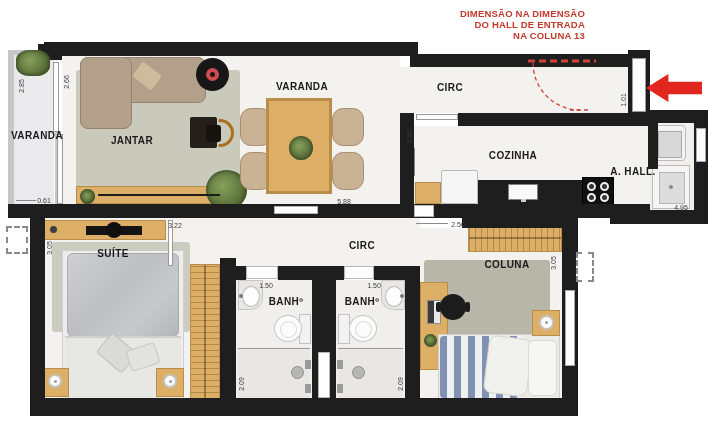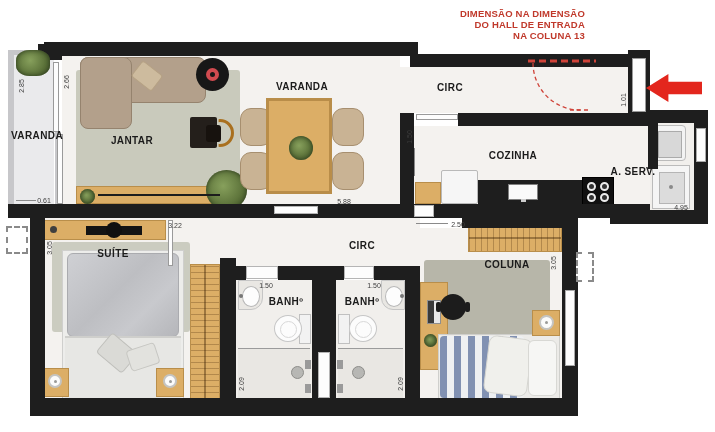--- a/index.html
+++ b/index.html
@@ -199,21 +199,21 @@
   <div class="doorw" style="left:53px;top:62px;width:6px;height:70px;"></div>
   <div class="doorw" style="left:57px;top:134px;width:6px;height:70px;"></div>
   <div class="dashbox" style="left:6px;top:226px;width:22px;height:28px;"></div>
   <div class="dashbox" style="left:576px;top:252px;width:18px;height:30px;"></div>
 
   <div class="rlabel" style="left:37px;top:135px;">VARANDA</div>
   <div class="rlabel" style="left:132px;top:140px;">JANTAR</div>
   <div class="rlabel" style="left:302px;top:86px;">VARANDA</div>
   <div class="rlabel" style="left:450px;top:87px;">CIRC</div>
   <div class="rlabel" style="left:513px;top:155px;">COZINHA</div>
-  <div class="rlabel" style="left:633px;top:171px;">A. SERV.</div>
+  <div class="rlabel" style="left:633px;top:171px;">A. HALL.</div>
   <div class="rlabel" style="left:113px;top:253px;">SUÍTE</div>
   <div class="rlabel" style="left:362px;top:245px;">CIRC</div>
   <div class="rlabel" style="left:286px;top:301px;">BANHº</div>
   <div class="rlabel" style="left:362px;top:301px;">BANHº</div>
   <div class="rlabel" style="left:507px;top:264px;">COLUNA</div>
 
   <div class="dimv" style="left:21px;top:86px;">2.85</div>
   <div class="dimv" style="left:66px;top:82px;">2.66</div>
   <div class="dim" style="left:44px;top:200px;">0.61</div>
   <div class="dim" style="left:344px;top:201px;">5.88</div>

